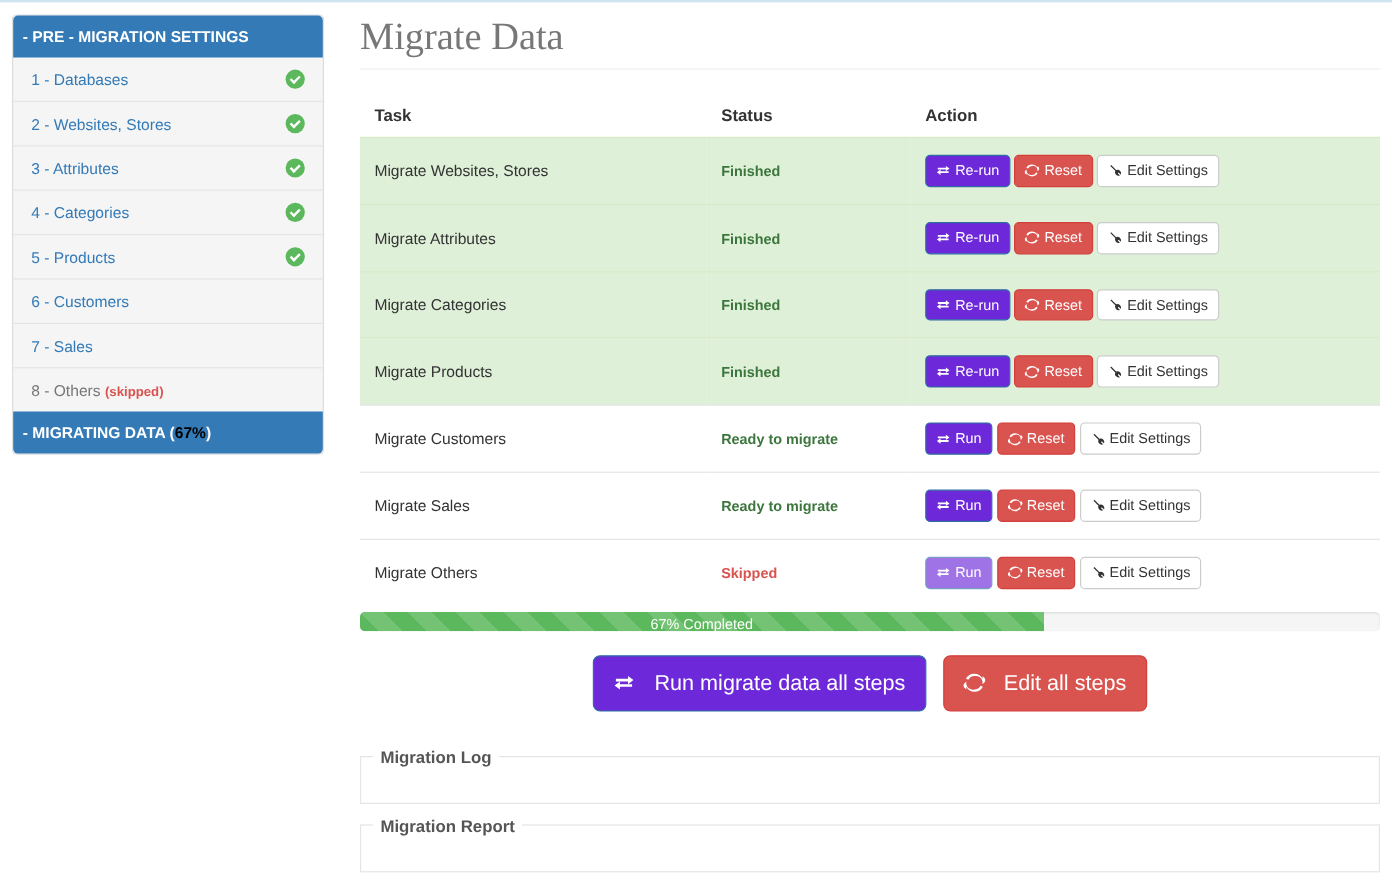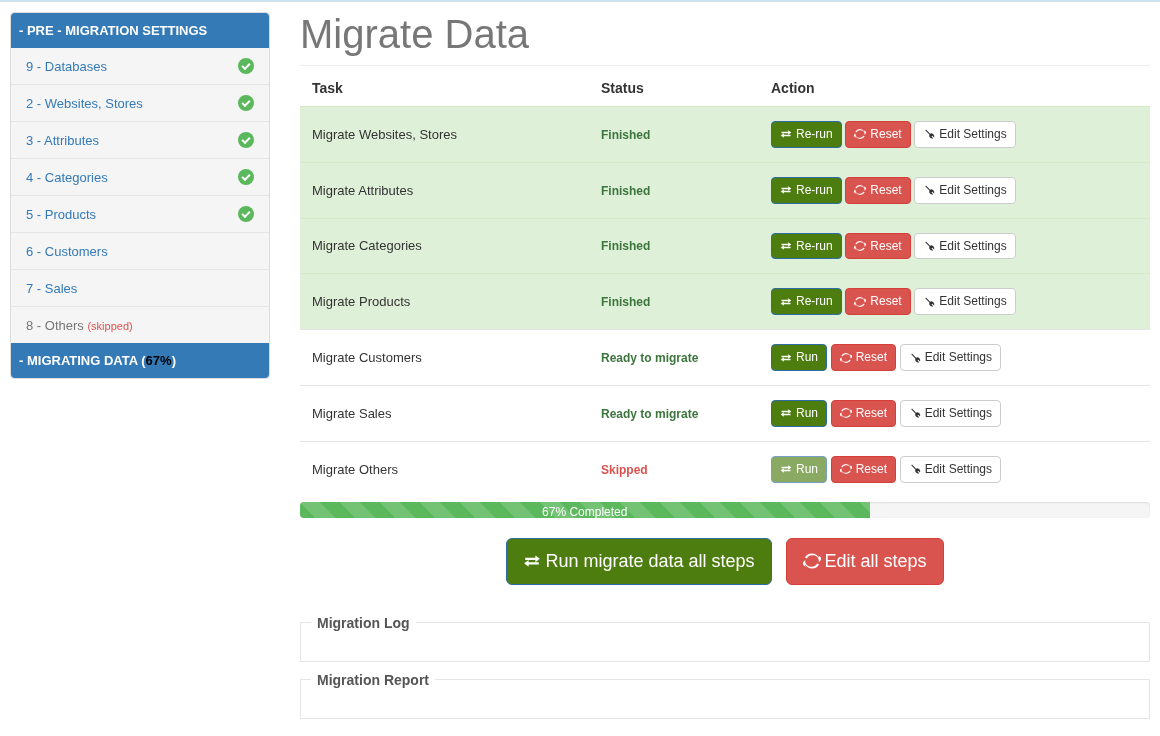--- a/index.html
+++ b/index.html
@@ -7,57 +7,57 @@
 .container { display: flex; padding: 10px; gap: 30px; border-top: 2px solid #d0e3f0; }
 .sidebar { width: 260px; flex-shrink: 0; }
 .panel { border: 1px solid #ddd; border-radius: 4px; background: #f5f5f5; margin-bottom: 4px; }
 .panel-header { background: #337ab7; color: #fff; padding: 10px 8px; font-weight: bold; font-size: 13px; border-radius: 4px 4px 0 0; }
 .panel-header-last { border-radius: 0 0 4px 4px; }
 .panel-list { list-style: none; }
 .panel-list li { padding: 10px 15px; border-bottom: 1px solid #e5e5e5; display: flex; justify-content: space-between; align-items: center; }
 .panel-list li:last-child { border-bottom: none; }
 .panel-list a { color: #337ab7; text-decoration: none; font-size: 13px; }
 .panel-list .muted { color: #777; font-size: 13px; }
-.skipped-tag { color: #d9534f; font-size: 11px; }
+.skipped-tag { color: #d9534f; font-size: 11px; font-weight: bold; }
 .check-icon { width: 16px; height: 16px; background: #5cb85c; border-radius: 50%; position: relative; display: inline-block; }
 .check-icon::after { content: ""; position: absolute; left: 4px; top: 5px; width: 6px; height: 3px; border-left: 2px solid #fff; border-bottom: 2px solid #fff; transform: rotate(-45deg); }
 .pct-green { color: #000000; font-weight: bold; }
 .main { flex: 1; }
-.page-title { font-size: 40px; font-weight: 400; color: #777; padding-bottom: 8px; border-bottom: 1px solid #eee; margin-bottom: 4px; }
+.page-title { font-size: 32px; font-weight: 400; color: #777; padding-bottom: 8px; border-bottom: 1px solid #eee; margin-bottom: 20px; font-family: Liberation Serif, serif; }
 .task-table { width: 100%; border-collapse: collapse; }
 .task-table th { text-align: left; padding: 10px 12px; font-weight: bold; font-size: 14px; }
 .task-table td { padding: 14px 12px; border-top: 1px solid #e5e5e5; vertical-align: middle; font-size: 13px; }
 .row-finished td { background: #dff0d8; border-top-color: #d6e9c6; }
 .status-finished { color: #3c763d; font-weight: bold; font-size: 12px; }
 .status-ready { color: #3c763d; font-weight: bold; font-size: 12px; }
 .status-skipped { color: #d9534f; font-weight: bold; font-size: 12px; }
 .btn { display: inline-flex; align-items: center; gap: 4px; padding: 4px 8px; font-size: 12px; border-radius: 4px; border: 1px solid transparent; cursor: pointer; color: #fff; line-height: 1.4; }
-.btn-primary { background: #4d7c0f; border-color: #2e6da4; }
+.btn-primary { background: #6d28d9; border-color: #2e6da4; }
 .btn-primary.disabled { opacity: 0.65; cursor: not-allowed; }
 .btn-danger { background: #d9534f; border-color: #d43f3a; }
 .btn-default { background: #fff; border-color: #ccc; color: #333; justify-content: flex-end; }
-.btn-lg { padding: 10px 16px; font-size: 18px; border-radius: 6px; gap: 4px; }
+.btn-lg { padding: 10px 16px; font-size: 18px; border-radius: 6px; gap: 16px; }
 .action-buttons { display: flex; justify-content: center; gap: 14px; margin: 20px 0 30px; }
 .progress { height: 16px; background: #f5f5f5; border-radius: 4px; overflow: hidden; margin-top: 5px; box-shadow: inset 0 1px 2px rgba(0,0,0,.1); }
 .progress-bar { height: 100%; background: #5cb85c; color: #fff; text-align: center; line-height: 20px; font-size: 12px; background-image: linear-gradient(45deg, rgba(255,255,255,.15) 25%, transparent 25%, transparent 50%, rgba(255,255,255,.15) 50%, rgba(255,255,255,.15) 75%, transparent 75%, transparent); background-size: 40px 40px; }
 .fieldset { border: 1px solid #e5e5e5; padding: 10px; margin-top: 10px; }
 .fieldset legend { padding: 0 6px; font-weight: bold; color: #555; font-size: 14px; }
 .icon { display: inline-block; vertical-align: middle; }
 svg { display: block; }
 </style>
 </head>
 <body>
 
 <div class="container">
   <div class="sidebar">
     <div class="panel">
       <div class="panel-header">- PRE - MIGRATION SETTINGS</div>
       <ul class="panel-list" id="sidebar-list">
           <li>
-            <span><a href="#">9 - Databases</a></span>
+            <span><a href="#">1 - Databases</a></span>
             <span class="check-icon"></span>
           </li>
           <li>
             <span><a href="#">2 - Websites, Stores</a></span>
             <span class="check-icon"></span>
           </li>
           <li>
             <span><a href="#">3 - Attributes</a></span>
             <span class="check-icon"></span>
           </li>

